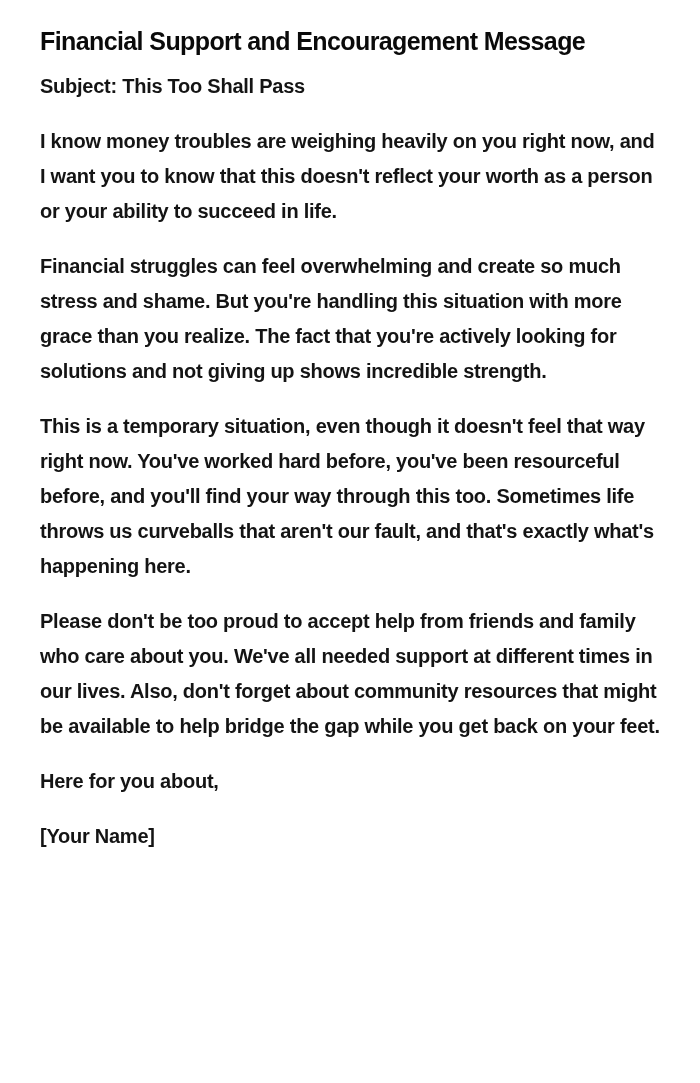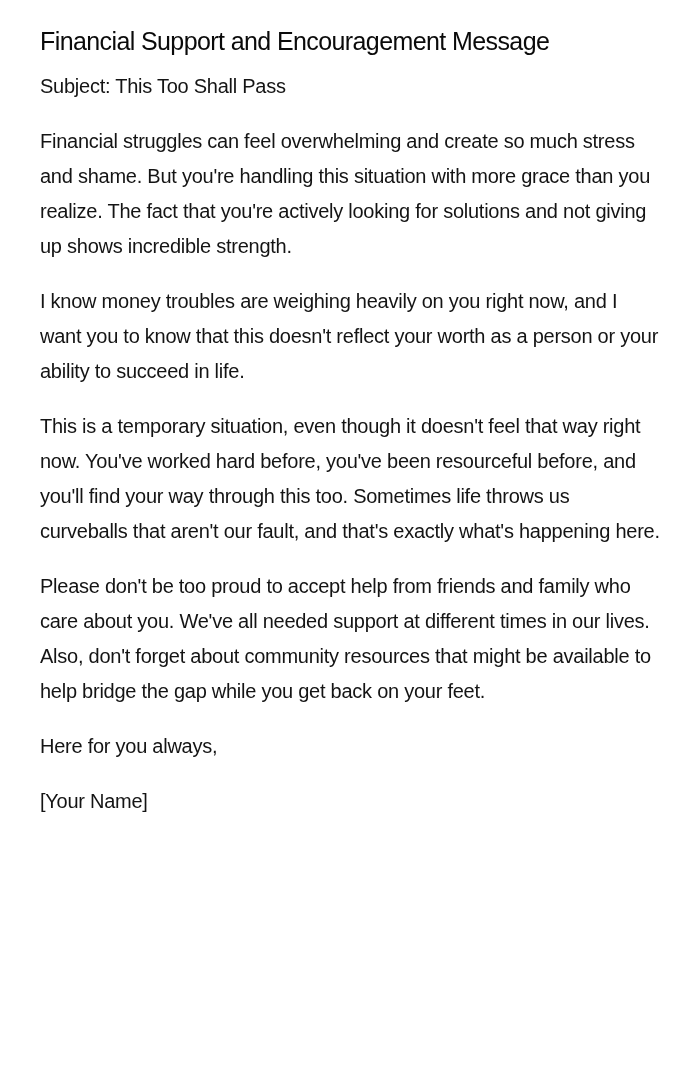--- a/index.html
+++ b/index.html
@@ -13,40 +13,41 @@
       overflow: hidden;
       font-family: "Liberation Sans", sans-serif;
       color: #111111;
     }
     .doc {
       padding: 24px 40px 0 40px;
       width: 620px;
     }
     .title {
       font-family: "Liberation Sans", sans-serif;
-      font-weight: normal;
+      font-weight: bold;
       font-size: 25px;
       line-height: 34px;
       margin: 0 0 11px 0;
       letter-spacing: -0.6px;
       color: #0a0a0a;
     }
     .para {
       font-size: 20px;
       line-height: 35px;
       margin: 0 0 20px 0;
       letter-spacing: -0.25px;
       color: #141414;
+      font-weight: bold;
     }
   </style>
 </head>
 <body>
 
 <div class="doc">
   <h1 class="title">Financial Support and Encouragement Message</h1>
   <p class="para">Subject: This Too Shall Pass</p>
+  <p class="para">I know money troubles are weighing heavily on you right now, and I want you to know that this doesn't reflect your worth as a person or your ability to succeed in life.</p>
   <p class="para">Financial struggles can feel overwhelming and create so much stress and shame. But you're handling this situation with more grace than you realize. The fact that you're actively looking for solutions and not giving up shows incredible strength.</p>
-  <p class="para">I know money troubles are weighing heavily on you right now, and I want you to know that this doesn't reflect your worth as a person or your ability to succeed in life.</p>
   <p class="para">This is a temporary situation, even though it doesn't feel that way right now. You've worked hard before, you've been resourceful before, and you'll find your way through this too. Sometimes life throws us curveballs that aren't our fault, and that's exactly what's happening here.</p>
   <p class="para">Please don't be too proud to accept help from friends and family who care about you. We've all needed support at different times in our lives. Also, don't forget about community resources that might be available to help bridge the gap while you get back on your feet.</p>
-  <p class="para">Here for you always,</p>
+  <p class="para">Here for you about,</p>
   <p class="para">[Your Name]</p>
 </div>
 
 </body></html>

